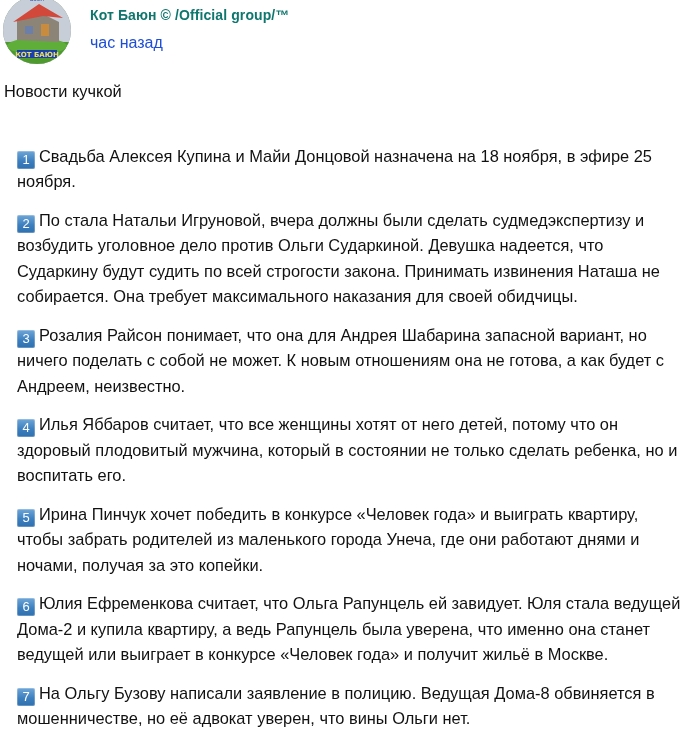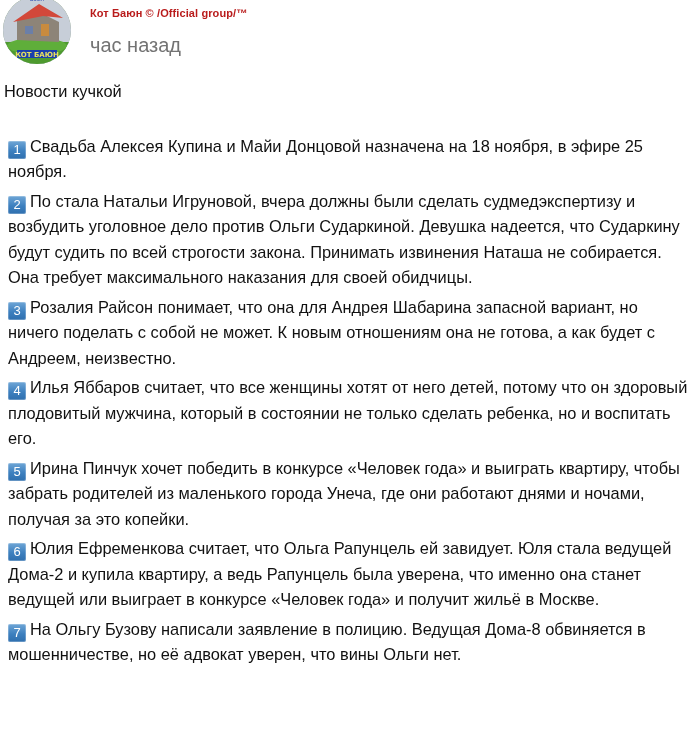--- a/index.html
+++ b/index.html
@@ -30,49 +30,49 @@
     height: 68px;
     border-radius: 50%;
     overflow: hidden;
     background: radial-gradient(circle at 50% 60%, #b9c2cf 0%, #9aa6b5 45%, #6f8a5a 75%, #3f8a2e 100%);
   }
   .avatar svg { display: block; }
   .author-name {
     position: absolute;
     left: 90px;
     top: 7px;
-    font-size: 11px;
+    font-size: 14px;
     font-weight: bold;
-    color: #b91c1c;
+    color: #0f766e;
     white-space: nowrap;
     letter-spacing: 0.1px;
   }
   .post-time {
     position: absolute;
     left: 90px;
     top: 34px;
-    font-size: 20px;
-    color: #737373;
+    font-size: 16px;
+    color: #1d4ed8;
     white-space: nowrap;
   }
   .post-body {
     position: absolute;
     left: 4px;
     top: 79px;
     width: 690px;
     font-size: 16.4px;
     line-height: 25.5px;
     color: #111111;
   }
   .post-title {
-    margin: 0 0 29px 0;
+    margin: 0 0 39px 0;
     height: 25.5px;
   }
   .news-item {
-    margin: 4px;
+    margin: 13px;
   }
   .keycap {
     display: inline-block;
     position: relative;
     width: 18px;
     height: 18px;
     margin-right: 4px;
     vertical-align: -2px;
     background: linear-gradient(180deg, #6fa6d6 0%, #3d80bf 55%, #2f6fae 100%);
     border-radius: 2px;

